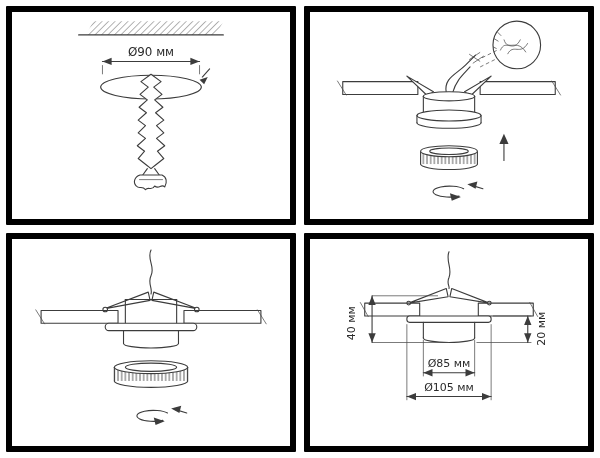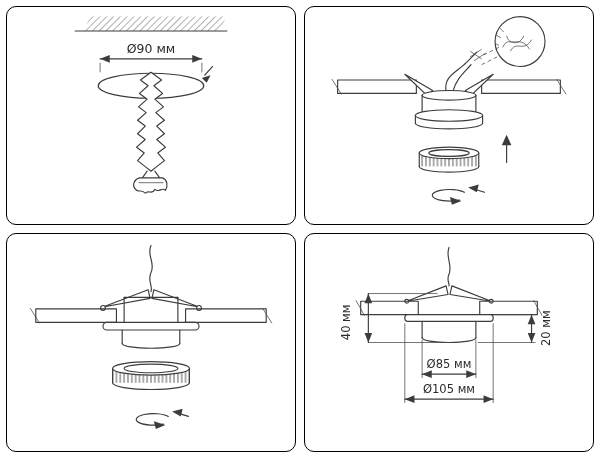--- a/index.html
+++ b/index.html
@@ -1,21 +1,21 @@
 <!DOCTYPE html>
 <html><head>
 <meta charset="utf-8">
 <style>
   html,body{margin:0;padding:0;background:#ffffff;}
   .sheet{
     width:600px;height:458px;box-sizing:border-box;padding:6px;
     display:grid;grid-template-columns:1fr 1fr;grid-template-rows:1fr 1fr;gap:8px;
     background:#ffffff;font-family:"DejaVu Sans","Liberation Sans",sans-serif;
   }
-  .panel{border:1px solid #000000;border-radius:10px;background:#ffffff;overflow:hidden;}
+  .panel{border:6px solid #000000;border-radius:1px;background:#ffffff;overflow:hidden;}
   .panel svg{display:block;width:100%;height:100%;}
   svg text{font-family:"DejaVu Sans","Liberation Sans",sans-serif;fill:#2b2b2b;}
   .ln{stroke:#3c3c3c;fill:none;stroke-width:1.2;stroke-linecap:round;stroke-linejoin:round;}
   .fw{fill:#ffffff;}
   .ar{fill:#3c3c3c;stroke:none;}
   .thin{stroke:#4a4a4a;stroke-width:0.8;fill:none;}
   .dash{stroke-dasharray:4 3;}
   .dim{font-size:12px;}
 </style>
 </head>

